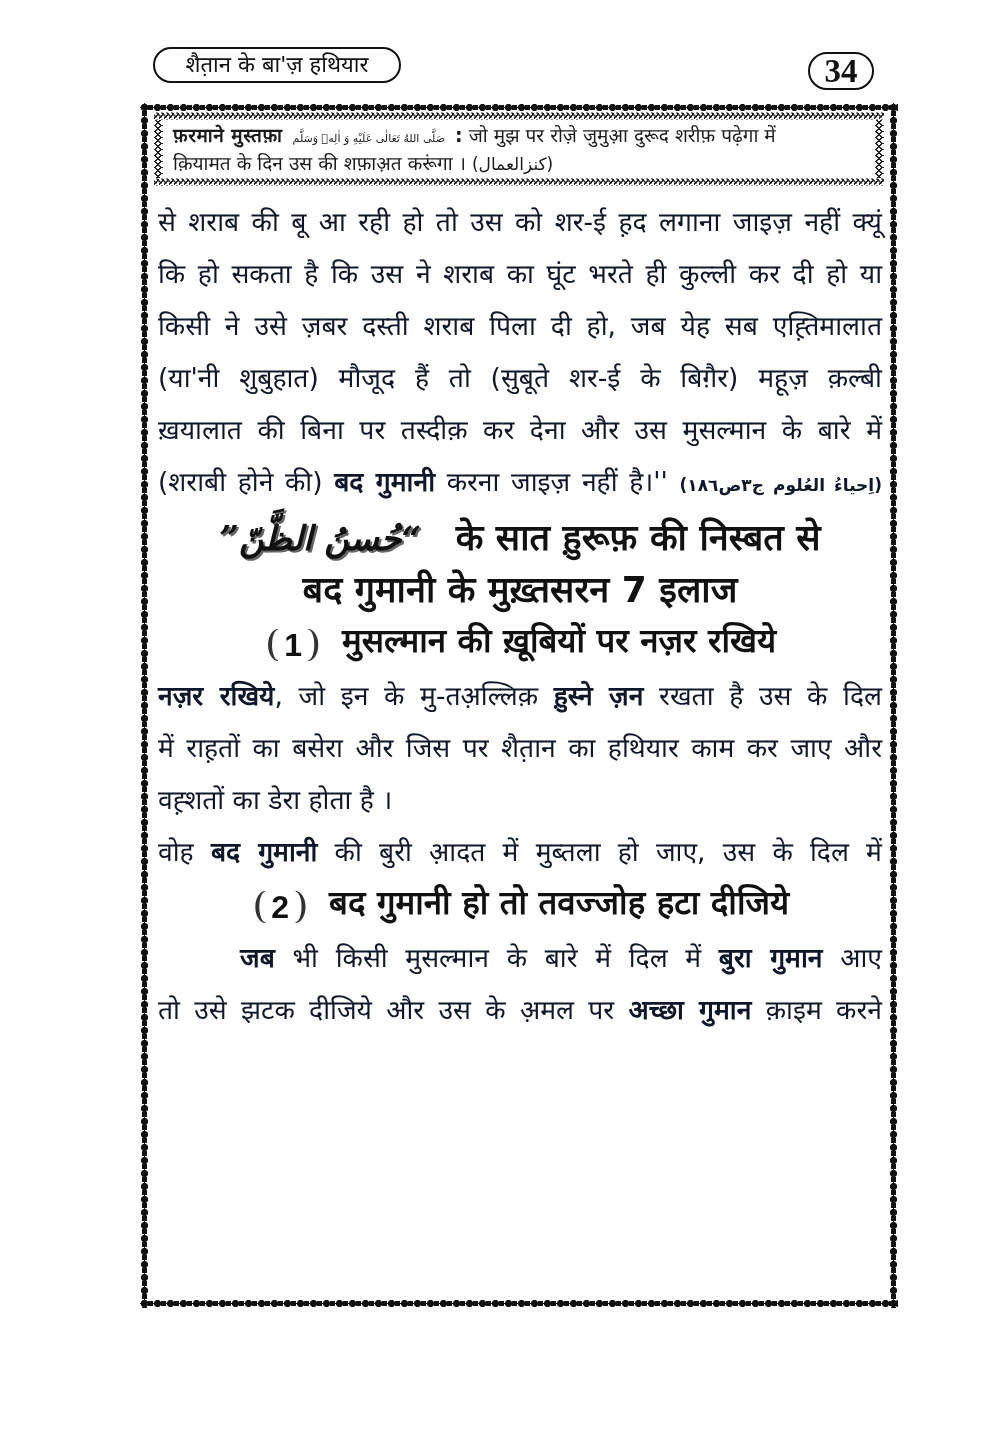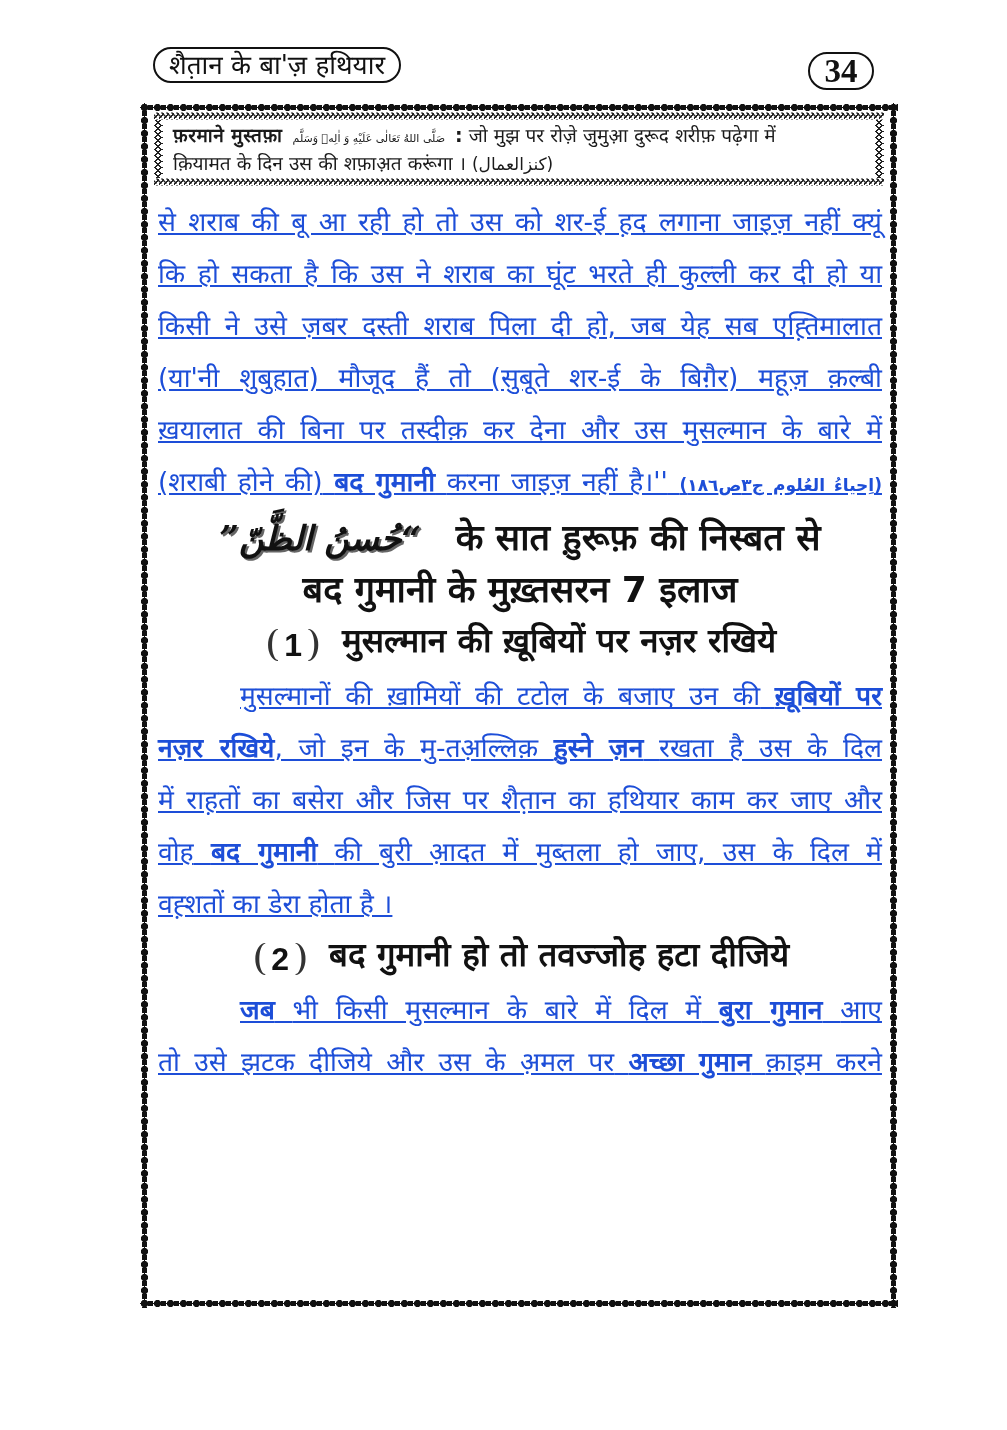--- a/index.html
+++ b/index.html
@@ -21,21 +21,21 @@
       position: absolute;
       left: 153px;
       top: 47px;
       width: 248px;
       height: 36px;
       border: 2.5px solid #111;
       border-radius: 20px;
       display: flex;
       align-items: center;
       justify-content: center;
-      font-size: 26px;
+      font-size: 22px;
       line-height: 1;
       box-sizing: border-box;
       white-space: nowrap;
     }
     .page-badge {
       position: absolute;
       left: 808px;
       top: 52px;
       width: 66px;
       height: 38px;
@@ -168,22 +168,21 @@
       right: 16px;
       top: 93px;
     }
     .p-line {
       font-size: 26.5px;
       line-height: 52px;
       height: 52px;
       white-space: nowrap;
       text-align: justify;
       text-align-last: justify;
-      color: #1d4ed8;
-      text-decoration: underline;
+      color: #0f172a;
     }
     .p-line.last {
       text-align-last: left;
     }
     .p-line.indent {
       padding-left: 82px;
     }
     .b { font-weight: bold; }
     .arabic-ref {
       font-family: "DejaVu Sans", sans-serif;
@@ -297,36 +296,32 @@
 
     <div>
       <div class="heading-sub">
         <span class="ornament-num">
           <span class="orn">❨</span>
           <span class="orn-num">1</span>
           <span class="orn">❩</span>
         </span>
         <span>मुसल्मान की ख़ूबियों पर नज़र रखिये</span>
       </div>
-      <div class="p-line indent">
-        <span>मुसल्मानों की ख़ामियों की टटोल के बजाए उन की</span>
-        <span class="b">ख़ूबियों पर</span>
-      </div>
       <div class="p-line">
         <span class="b">नज़र रखिये</span><span>, जो इन के मु-तअ़ल्लिक़</span>
         <span class="b">ह़ुस्ने ज़न</span>
         <span>रखता है उस के दिल</span>
       </div>
       <div class="p-line">में राह़तों का बसेरा और जिस पर शैत़ान का हथियार काम कर जाए और</div>
+      <div class="p-line last">वह़्शतों का डेरा होता है ।</div>
       <div class="p-line">
         <span>वोह</span>
         <span class="b">बद गुमानी</span>
         <span>की बुरी आ़दत में मुब्तला हो जाए, उस के दिल में</span>
       </div>
-      <div class="p-line last">वह़्शतों का डेरा होता है ।</div>
     </div>
 
     <div>
       <div class="heading-sub">
         <span class="ornament-num">
           <span class="orn">❨</span>
           <span class="orn-num">2</span>
           <span class="orn">❩</span>
         </span>
         <span>बद गुमानी हो तो तवज्जोह  हटा दीजिये</span>

